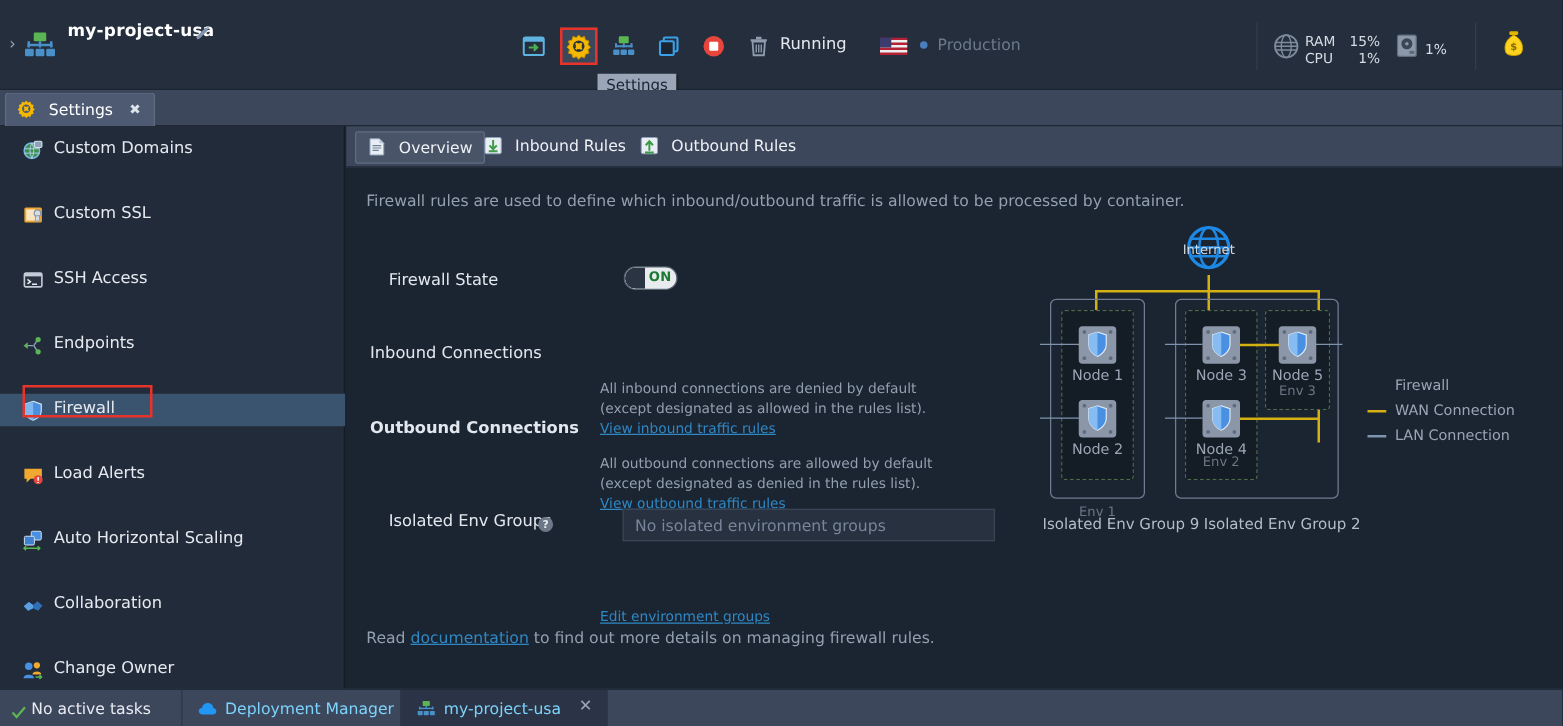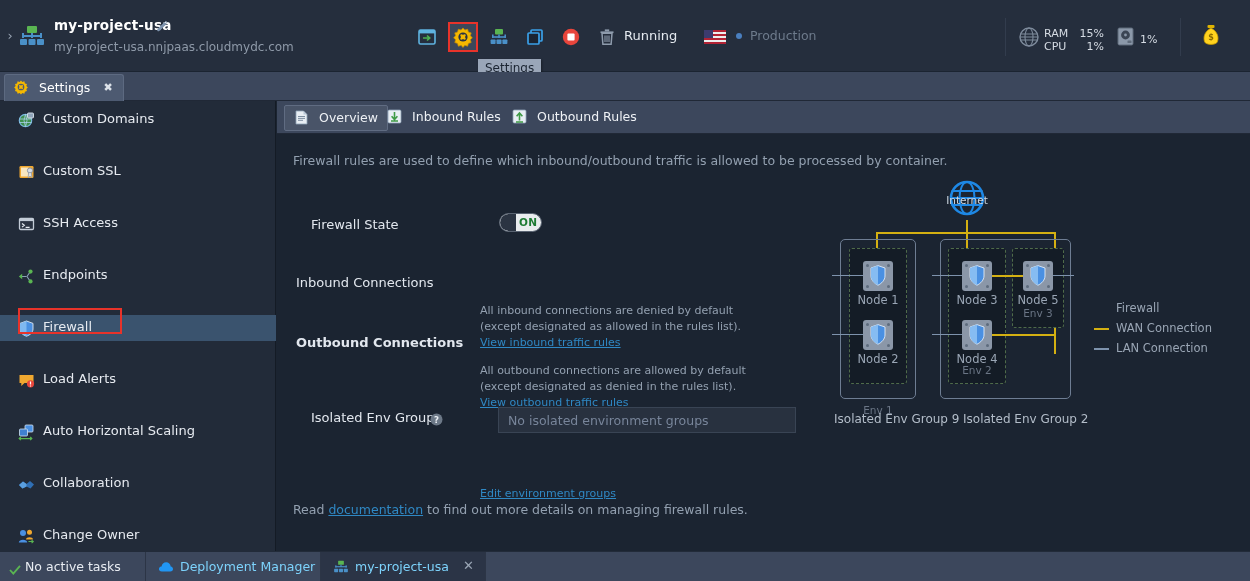--- a/index.html
+++ b/index.html
@@ -252,21 +252,20 @@
 
   <div class="hdr-title">my-project-usa</div>
 
   <div class="hdr-edit-icon">
     <svg width="14" height="14" viewBox="0 0 14 14">
       <path d="M2 11 L3 12.5 L5 11.5 L11.5 5 L9.5 3 L3 9.5 Z" fill="#7e93ad"></path>
       <path d="M10 2.5 L11.8 4.3 L12.6 3.5 L10.8 1.7 Z" fill="#9aacc0"></path>
     </svg>
   </div>
 
-  <div class="hdr-domain">my-project-usa.nnjpaas.cloudmydc.com</div>
 
   <div class="tool-icons">
     
     <div class="tool-btn">
       <svg width="20" height="20" viewBox="0 0 20 20">
         <rect x="2" y="3" width="16" height="14" rx="1.5" fill="none" stroke="#5fb3e0" stroke-width="1.6"></rect>
         <rect x="2" y="3" width="16" height="3.4" fill="#5fb3e0"></rect>
         <path d="M6 11 h6 M10 8.5 L12.7 11 L10 13.5" fill="none" stroke="#4caf50" stroke-width="1.7"></path>
       </svg>
     </div>

